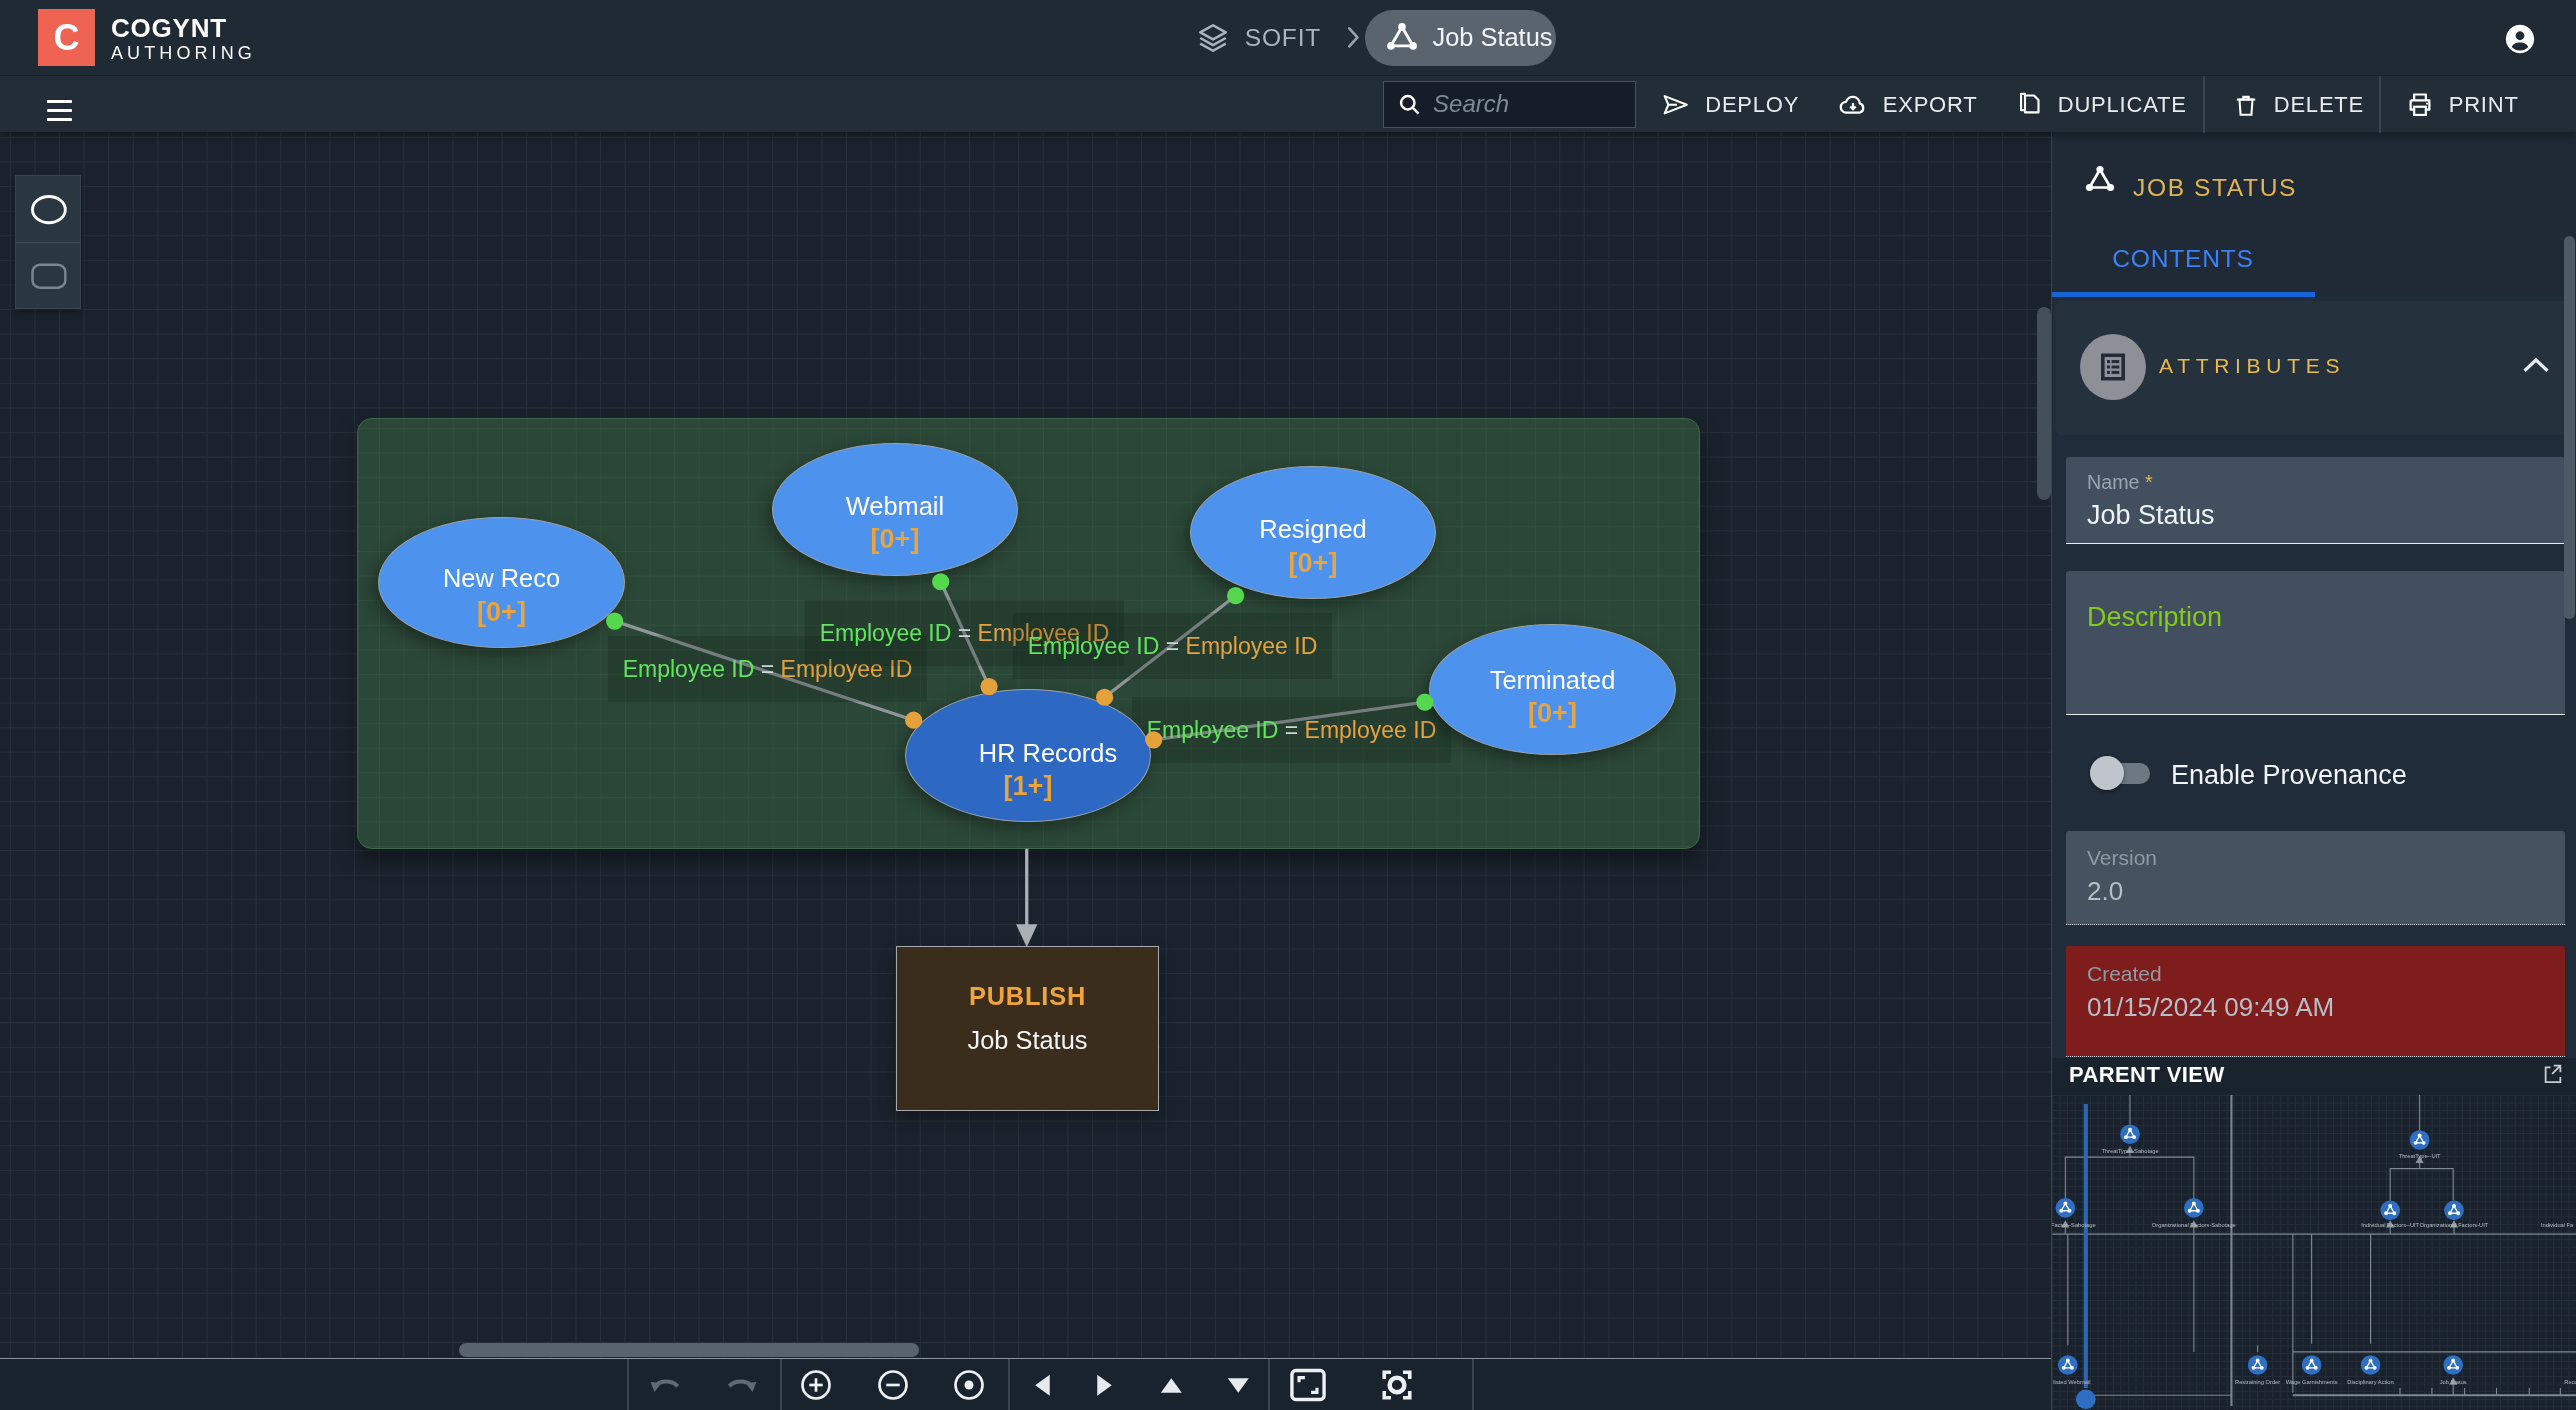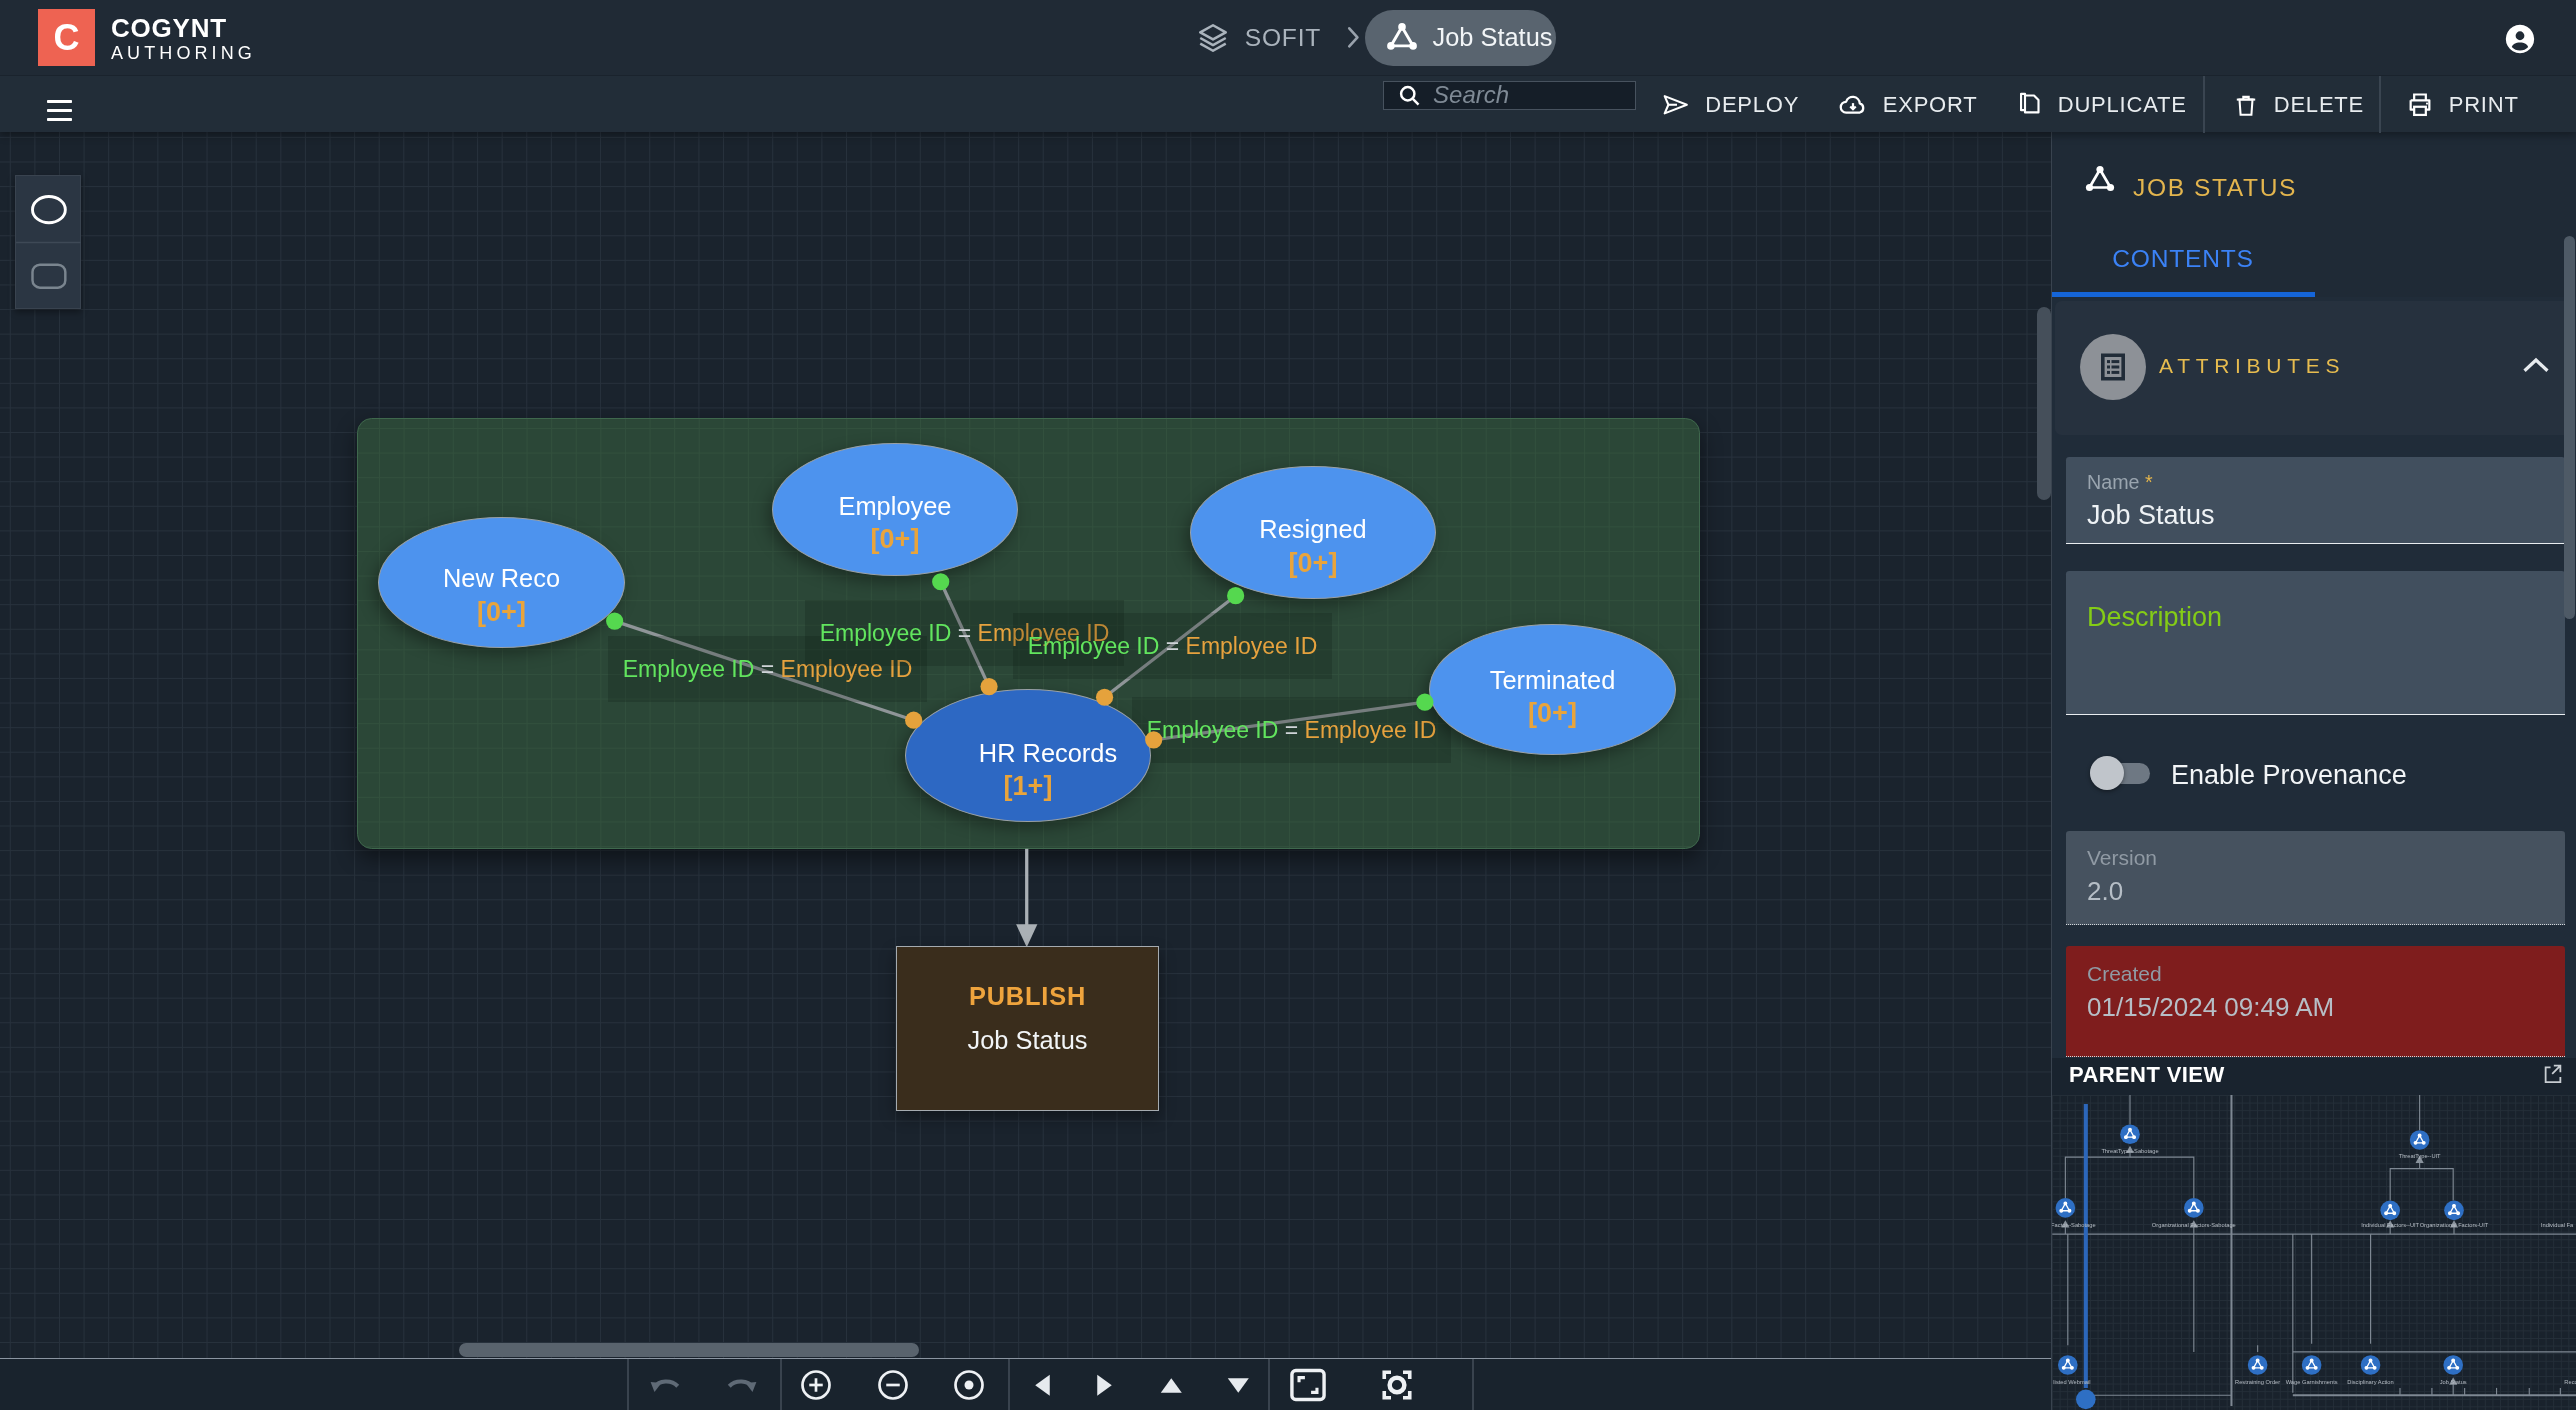--- a/index.html
+++ b/index.html
@@ -16,21 +16,21 @@
   #crumb { position:absolute; left:1196px; top:0; height:75px; display:flex; align-items:center; }
   #crumbTxt { color:#aab3bc; font-size:24.6px; letter-spacing:0.8px; margin-left:14.7px; }
   #pill { position:absolute; left:1365px; top:9.8px; width:191px; height:56px; background:#59646f;
     border-radius:28px; display:flex; align-items:center; }
   #pillTxt { color:#f2f5f7; font-size:25.4px; margin-left:11.5px; }
   #avatar { position:absolute; left:2503px; top:22px; }
 
   
   #toolbar { position:absolute; left:0; top:75px; width:2576px; height:57px; background:#222d38; z-index:29;
     box-shadow:0 4.1px 8.2px rgba(0,0,0,0.35); border-top:0.8px solid #1a232d; }
-  #searchBox { position:absolute; left:1383px; top:4.9px; width:253px; height:29px; background:#151e28;
+  #searchBox { position:absolute; left:1383px; top:4.9px; width:253px; height:47px; background:#151e28;
     border:1.6px solid #47525e; display:flex; align-items:center; }
   #searchBox span { color:#7f8a95; font-size:24px; font-style:italic; margin-left:11.5px; }
   .tbtn { position:absolute; top:0; height:57px; display:flex; align-items:center; color:#e8ecef;
     font-size:22px; letter-spacing:0.8px; }
   .tbtn svg { margin-right:14.7px; }
   .tdiv { position:absolute; top:0; width:1.6px; height:57px; background:#3a4551; }
   #hamb { position:absolute; left:47px; top:24px; width:25.4px; height:21px; }
   #hamb div { height:3.3px; background:#fff; margin-bottom:5.7px; border-radius:0.8px; }
 
   
@@ -209,21 +209,21 @@
     </g>
     <line x1="1253" y1="1036" x2="1253" y2="1132" stroke="#aab0b5" stroke-width="4"></line>
     <polygon points="1253,1156 1240,1128 1266,1128" fill="#aab0b5"></polygon>
   </svg>
 
   <div class="node blue" style="left:378px; top:385px; width:247px; height:131px;">
     <div class="t1" style="top:46px;">New Reco</div>
       <div class="t2" style="top:79px;">[0+]</div>
   </div>
   <div class="node blue" style="left:772px; top:311px; width:246px; height:133px;">
-    <div class="t1" style="top:48px;">Employee</div>
+    <div class="t1" style="top:48px;">Webmail</div>
       <div class="t2" style="top:80px;">[0+]</div>
   </div>
   <div class="node blue" style="left:1190px; top:334px; width:246px; height:133px;">
     <div class="t1" style="top:48px;">Resigned</div>
       <div class="t2" style="top:81px;">[0+]</div>
   </div>
   <div class="node blue" style="left:1429px; top:492px; width:247px; height:131px;">
     <div class="t1" style="top:41px;">Terminated</div>
       <div class="t2" style="top:73px;">[0+]</div>
   </div>

